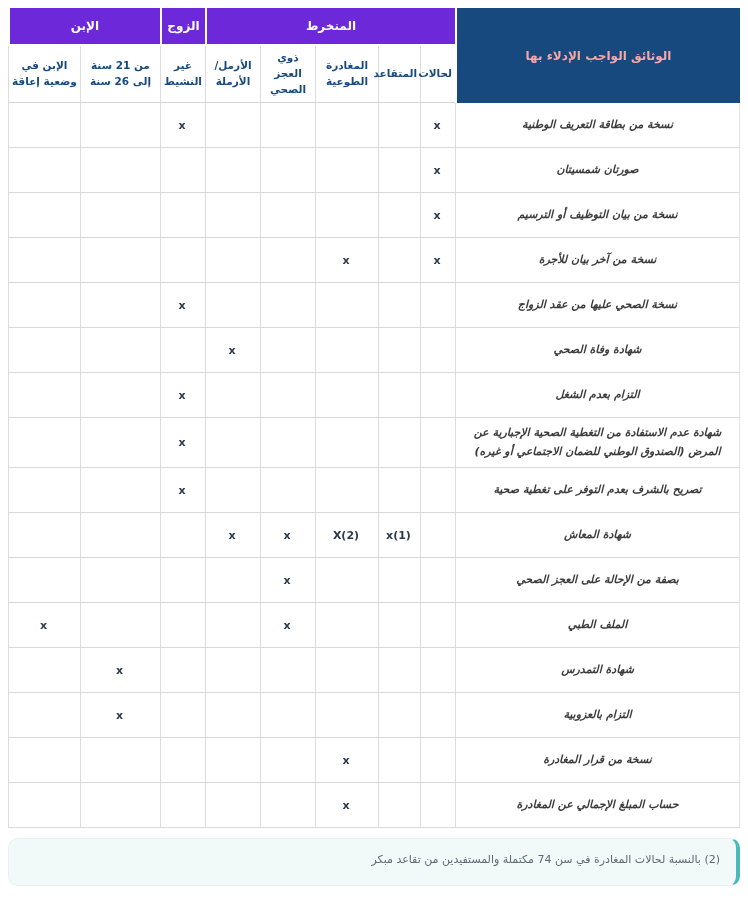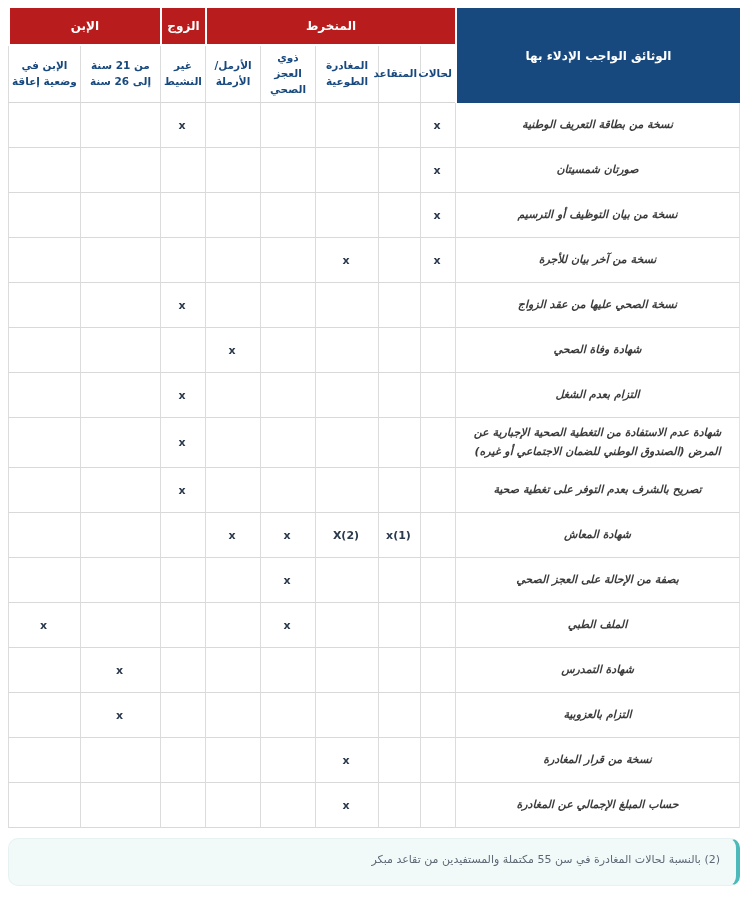--- a/index.html
+++ b/index.html
@@ -14,30 +14,30 @@
   table.docs-table {
     width: 732px;
     table-layout: fixed;
     border-collapse: separate;
     border-spacing: 0;
   }
 
   
   th.docs-th {
     background: #17497f;
-    color: #ffffff;
+    color: #fca5a5;
     font-size: 12px;
     font-weight: bold;
     text-align: center;
     vertical-align: middle;
     border-left: 2px solid #ffffff;
     padding: 4px 10px;
   }
   th.group-th {
-    background: #b91c1c;
+    background: #6d28d9;
     color: #ffffff;
     font-size: 12px;
     font-weight: bold;
     text-align: center;
     vertical-align: middle;
     height: 38px;
     border-left: 2px solid #ffffff;
     border-bottom: 2px solid #ffffff;
     padding: 2px 4px;
   }
@@ -310,16 +310,16 @@
         <td class="mk"></td>
         <td class="mk"></td>
         <td class="mk"></td>
         <td class="mk"></td>
         <td class="mk"></td>
       </tr>
     </tbody>
   </table>
 
   <div class="notes">
-    <p>(2) بالنسبة لحالات المغادرة في سن 55 مكتملة والمستفيدين من تقاعد مبكر</p>
+    <p>(2) بالنسبة لحالات المغادرة في سن 74 مكتملة والمستفيدين من تقاعد مبكر</p>
   </div>
 
 </div>
 
 </body></html>

